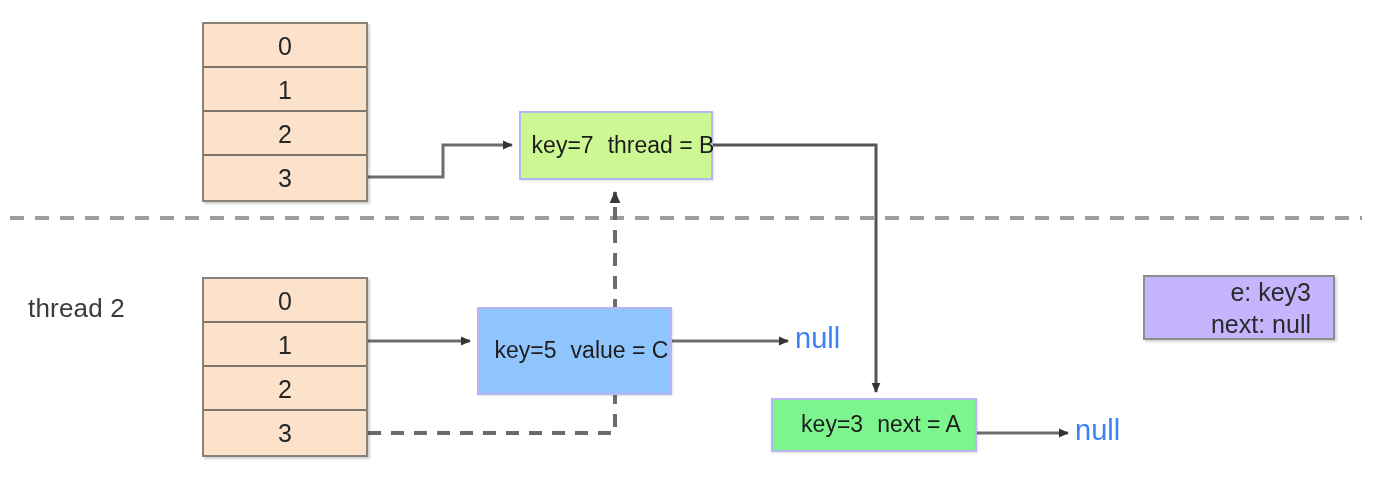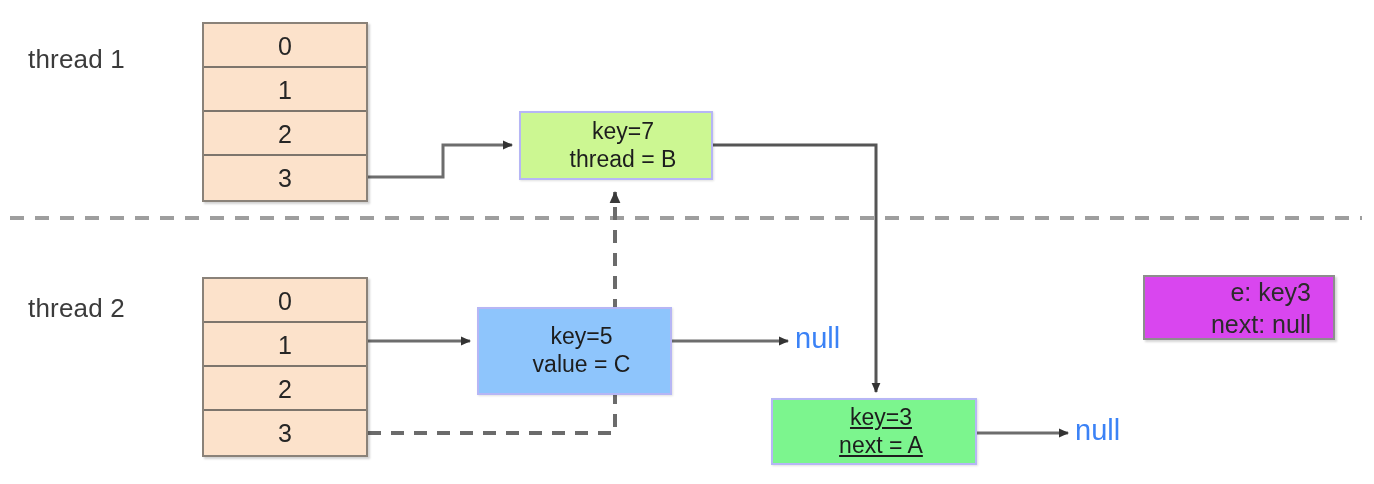--- a/index.html
+++ b/index.html
@@ -41,21 +41,20 @@
     letter-spacing:0.2px;
     white-space:nowrap;
   }
 
   
   .node-box{
     position:absolute;
     box-sizing:border-box;
     border:2px solid #b6b6f5;
     display:flex;
-    flex-direction:column;
     align-items:center;
     justify-content:center;
     font-size:23px;
     color:#1d1d1d;
     line-height:1.20;
     box-shadow:1px 1px 2px rgba(0,0,0,0.12);
   }
   .node-box .node-line{white-space:nowrap;padding-left:14px;}
 
   
@@ -64,21 +63,21 @@
     font-size:29px;
     color:#3b82f6;
     white-space:nowrap;
   }
 
   
   .legend-box{
     position:absolute;
     box-sizing:border-box;
     border:2px solid #8d8d8d;
-    background:#d946ef;
+    background:#c4b5fd;
     box-shadow:2px 2px 2px rgba(0,0,0,0.16);
     display:flex;
     flex-direction:column;
     align-items:flex-end;
     justify-content:center;
     padding-right:22px;
     font-size:25px;
     color:#2b2b2b;
     line-height:1.28;
   }
@@ -107,21 +106,20 @@
 
     <path d="M368,341 L470,341" fill="none" stroke="#6d6d6d" stroke-width="3" marker-end="url(#ah-solid)"></path>
 
     <path d="M672,341 L788,341" fill="none" stroke="#6d6d6d" stroke-width="3" marker-end="url(#ah-solid)"></path>
 
     <path d="M977,433 L1068,433" fill="none" stroke="#6d6d6d" stroke-width="3" marker-end="url(#ah-solid)"></path>
 
     <path d="M368,433 L615,433 L615,192" fill="none" stroke="#6b6b6b" stroke-width="4" stroke-dasharray="13,10" marker-end="url(#ah-dashed)"></path>
   </svg>
 
-  <div class="thread-label" style="left:28px;top:44px;">thread 1</div>
 
   <div class="bucket-table" style="left:202px;top:22px;">
     <div class="bucket-cell">0</div>
     <div class="bucket-cell">1</div>
     <div class="bucket-cell">2</div>
     <div class="bucket-cell">3</div>
   </div>
 
   <div class="thread-label" style="left:28px;top:293px;">thread 2</div>
 
@@ -135,21 +133,21 @@
   <div class="node-box" style="left:519px;top:111px;width:194px;height:69px;background:#ccf792;">
     <div class="node-line">key=7</div>
     <div class="node-line">thread = B</div>
   </div>
 
   <div class="node-box" style="left:477px;top:307px;width:195px;height:88px;background:#8ec5fc;">
     <div class="node-line">key=5</div>
     <div class="node-line">value = C</div>
   </div>
 
-  <div class="node-box" style="left:771px;top:398px;width:206px;height:67px;background:#7cf58e;text-decoration:underline;">
+  <div class="node-box" style="left:771px;top:398px;width:206px;height:54px;background:#7cf58e;">
     <div class="node-line">key=3</div>
     <div class="node-line">next = A</div>
   </div>
 
   <div class="null-label" style="left:795px;top:322px;">null</div>
 
   <div class="null-label" style="left:1075px;top:414px;">null</div>
 
   <div class="legend-box" style="left:1143px;top:275px;width:192px;height:65px;">
     <div class="legend-line">e: key3</div>

